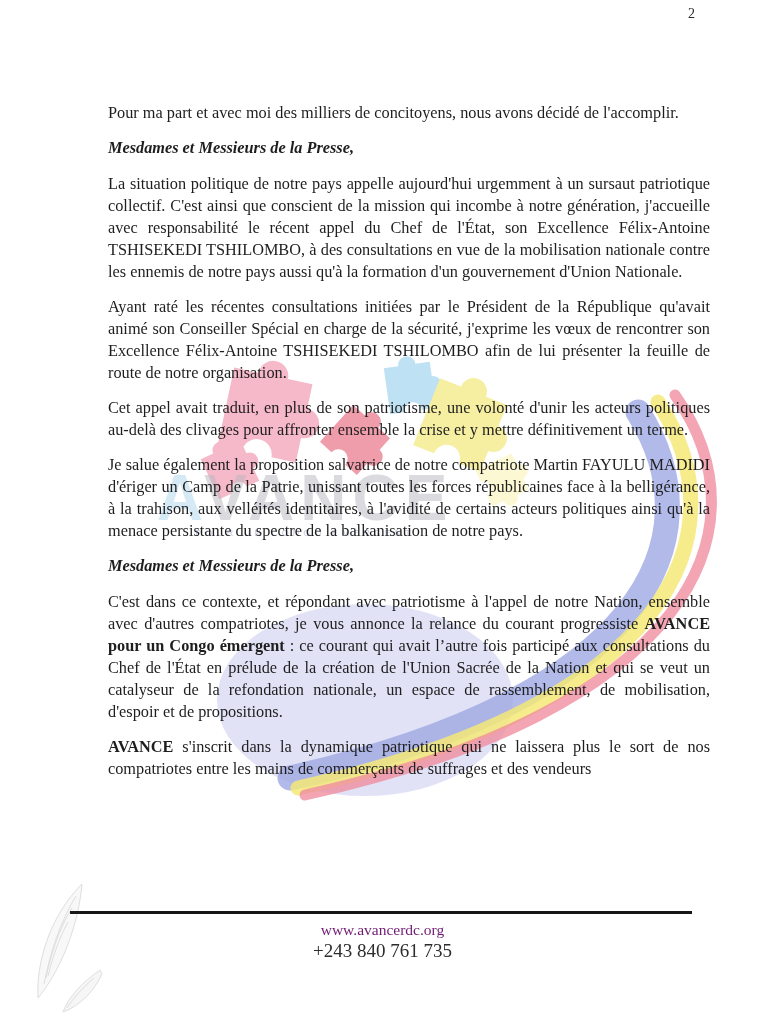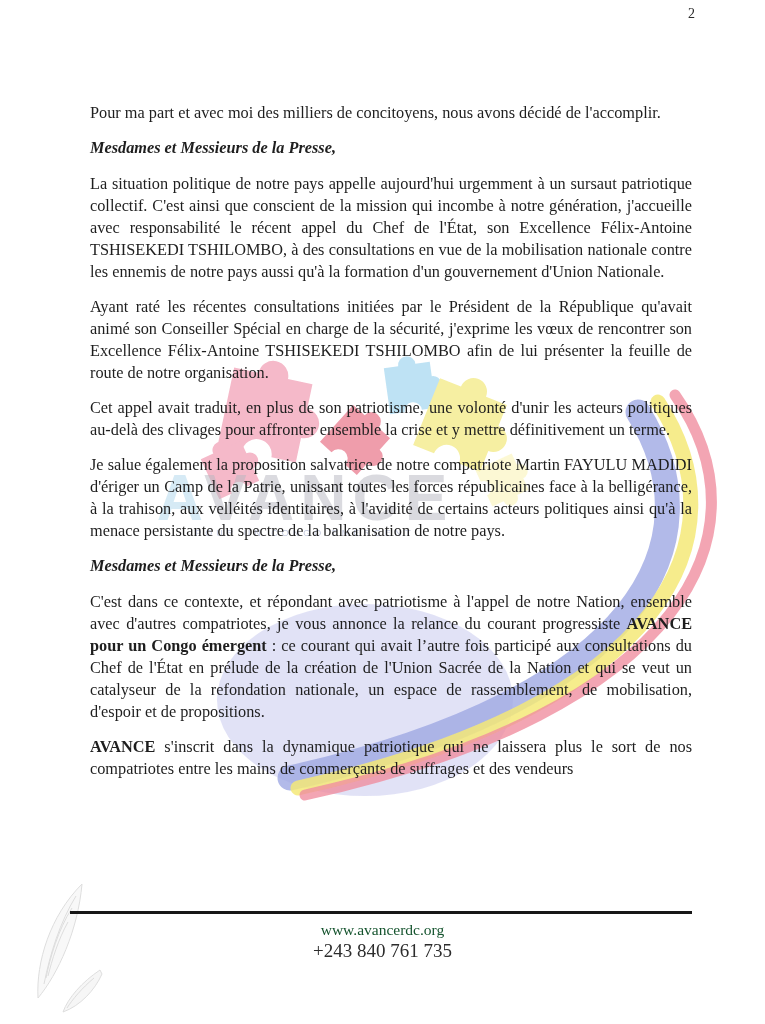--- a/index.html
+++ b/index.html
@@ -9,21 +9,21 @@
     background:#ffffff;
     overflow:hidden;
     font-family:"Liberation Serif", serif;
     color:#1e1e1e;
   }
   .page-number{
     position:absolute;top:6px;right:70px;
     font-size:14px;color:#2a2a2a;z-index:2;
   }
   .content{
-    position:absolute;left:90px;top:102px;width:602px;z-index:1;
+    position:absolute;left:108px;top:102px;width:602px;z-index:1;
   }
   .content p{
     margin:0 0 13px 0;
     font-size:16.3px;line-height:22px;
     text-align:justify;
   }
   .content p.press-heading{
     font-weight:bold;font-style:italic;
     text-align:left;
     margin:7px 0 14px 0;
@@ -41,21 +41,21 @@
   .footer{
     position:absolute;left:0;top:911px;width:765px;z-index:2;
     text-align:center;
   }
   .footer-rule{
     position:relative;margin:0 0 0 70px;width:622px;height:3px;
     background:#171717;border:none;
   }
   .footer-site{
     display:block;margin-top:7px;
-    font-size:15.5px;color:#14532d;text-decoration:none;
+    font-size:15.5px;color:#701a75;text-decoration:none;
   }
   .footer-phone{
     display:block;margin-top:1px;
     font-size:19px;color:#2c2c2c;
   }
 </style>
 </head>
 <body>
 
 <div class="page">

